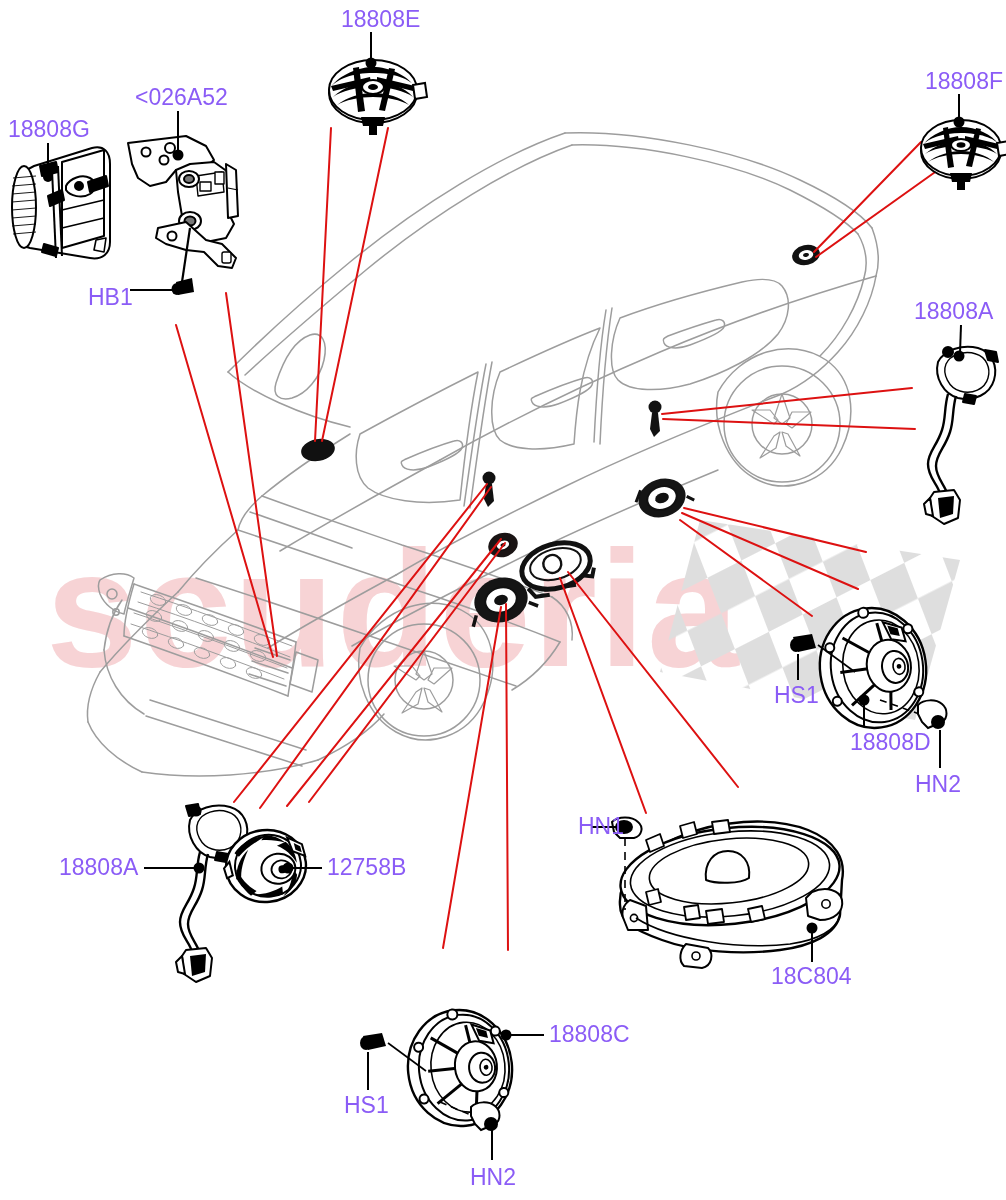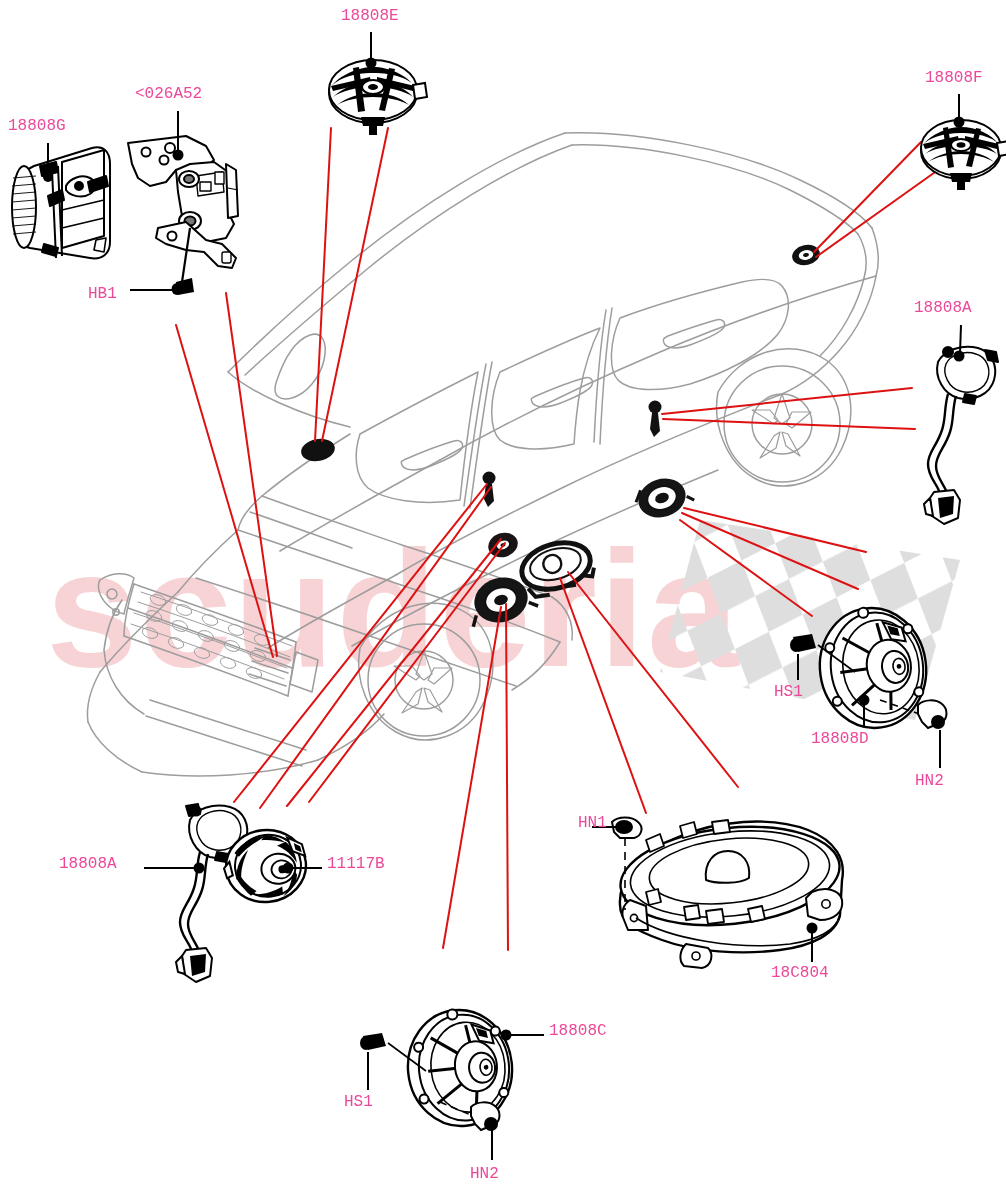--- a/index.html
+++ b/index.html
@@ -1,20 +1,20 @@
 <!DOCTYPE html>
 <html><head>
 <meta charset="utf-8">
 <style>
   html,body{margin:0;padding:0;background:#fff;}
   body{font-family:"Liberation Sans", sans-serif;}
   #stage{position:relative;width:1006px;height:1200px;background:#ffffff;overflow:hidden;}
   #stage svg{position:absolute;left:0;top:0;}
-  .lbl{position:absolute;color:#ec4899;font-family:Liberation Mono, monospace;
-       font-size:16px;font-weight:400;letter-spacing:0px;white-space:nowrap;line-height:1;}
+  .lbl{position:absolute;color:#8b5cf6;font-family:Liberation Sans, sans-serif;
+       font-size:23px;font-weight:400;letter-spacing:0px;white-space:nowrap;line-height:1;}
   .wm-text{position:absolute;font-family:"Liberation Sans",sans-serif;font-weight:700;
            pointer-events:none;user-select:none;}
 </style>
 </head>
 <body>
 
 <div id="stage">
 
   <div class="wm-text" style="left:46px;top:515px;font-size:165px;color:#f7d3d5;letter-spacing:2px;">scuderia</div>
 
@@ -571,23 +571,23 @@
     </g>
   </svg>
 
   <div class="lbl" style="left:8px;  top:118px;">18808G</div>
   <div class="lbl" style="left:128px;top:86px;margin-left:7px;">&lt;026A52</div>
   <div class="lbl" style="left:341px;top:8px;">18808E</div>
   <div class="lbl" style="left:925px;top:70px;">18808F</div>
   <div class="lbl" style="left:914px;top:300px;">18808A</div>
   <div class="lbl" style="left:88px; top:286px;">HB1</div>
   <div class="lbl" style="left:774px;top:684px;">HS1</div>
-  <div class="lbl" style="left:811px;top:731px;">18808D</div>
+  <div class="lbl" style="left:850px;top:731px;">18808D</div>
   <div class="lbl" style="left:915px;top:773px;">HN2</div>
   <div class="lbl" style="left:59px; top:856px;">18808A</div>
-  <div class="lbl" style="left:327px;top:856px;">11117B</div>
+  <div class="lbl" style="left:327px;top:856px;">12758B</div>
   <div class="lbl" style="left:550px;top:815px;margin-left:28px;">HN1</div>
   <div class="lbl" style="left:771px;top:965px;text-align:center;">18C804</div>
   <div class="lbl" style="left:549px;top:1023px;">18808C</div>
   <div class="lbl" style="left:344px;top:1094px;">HS1</div>
   <div class="lbl" style="left:470px;top:1166px;">HN2</div>
 
 </div>
 
 </body></html>

